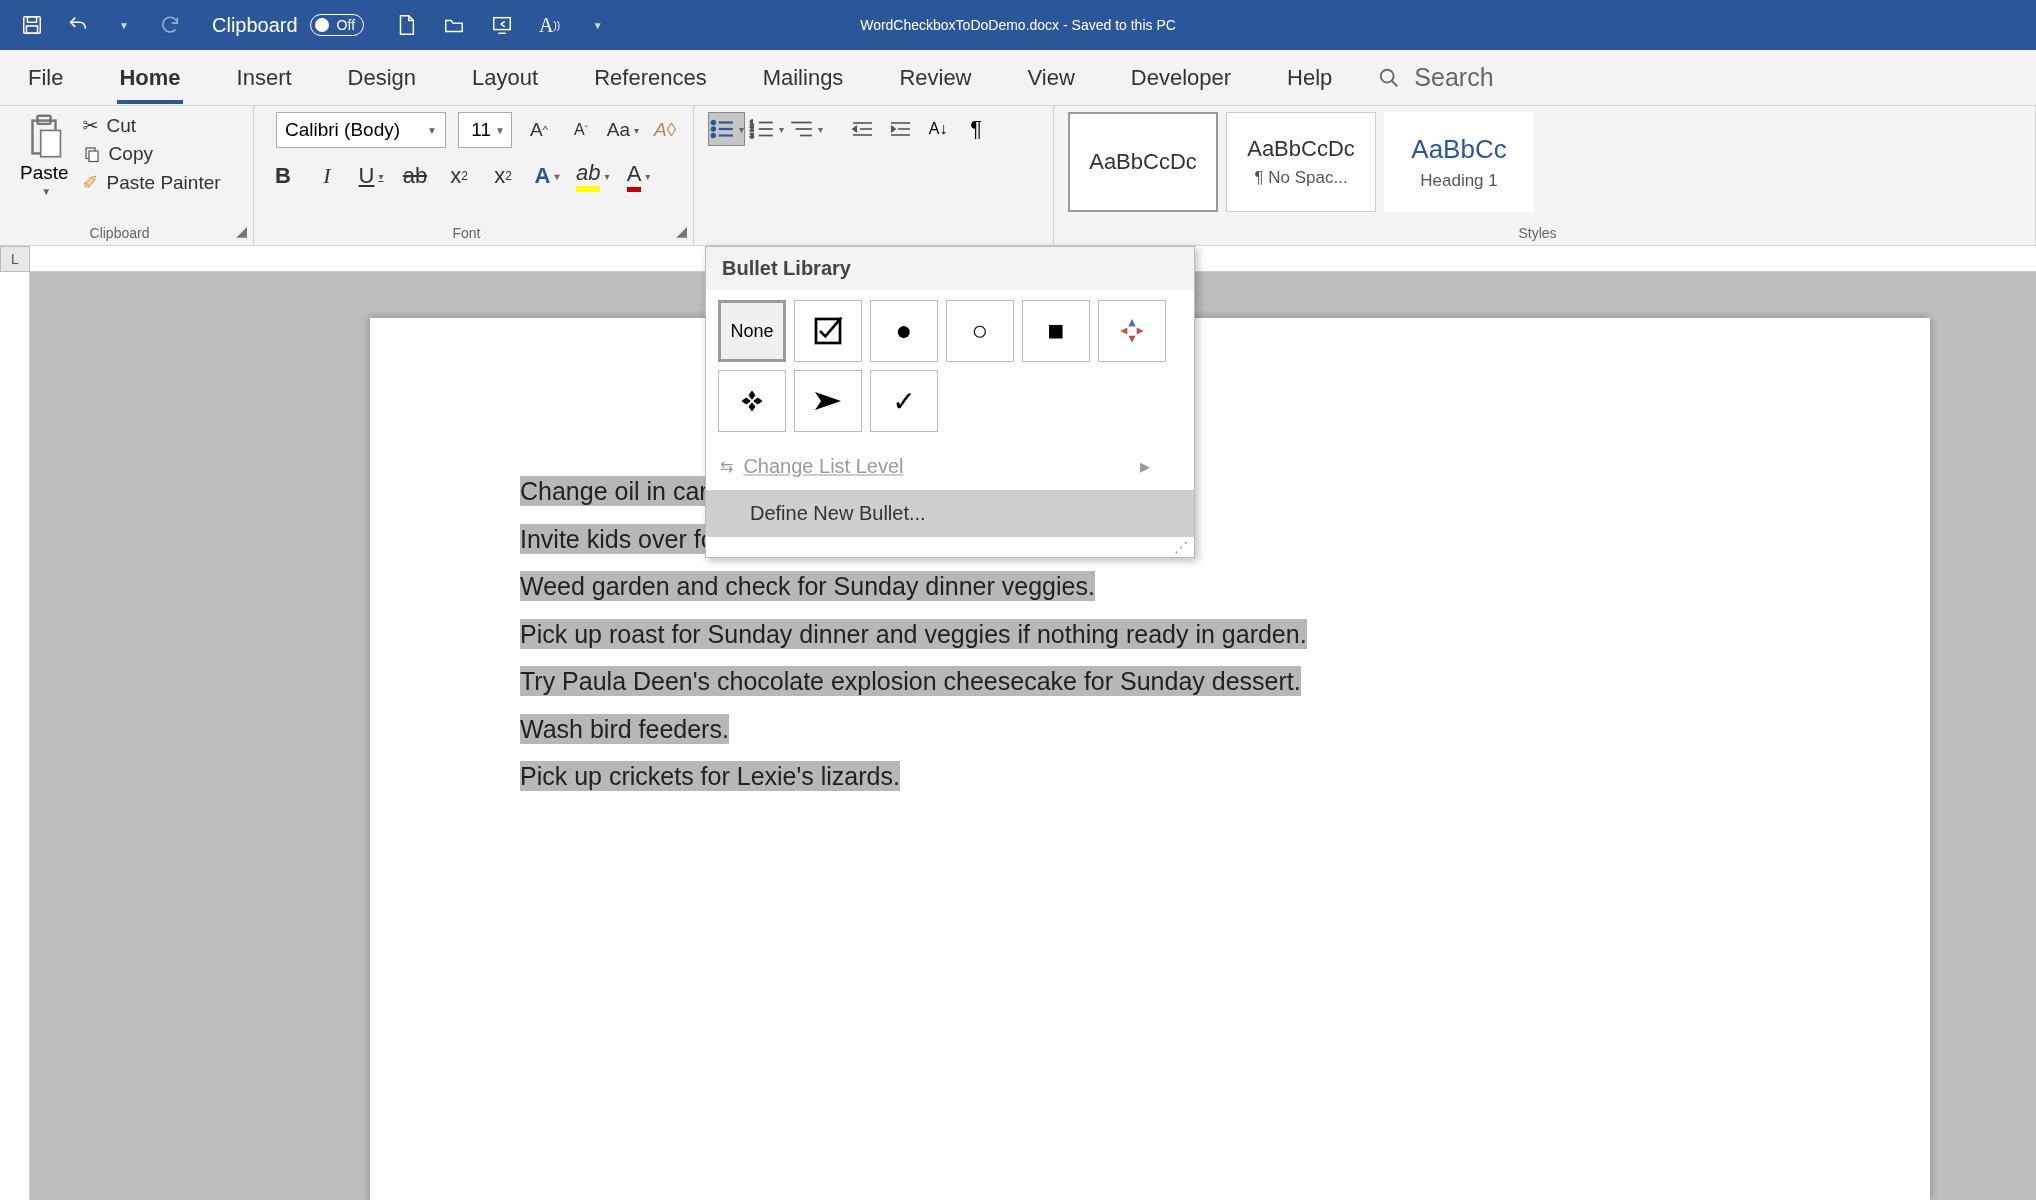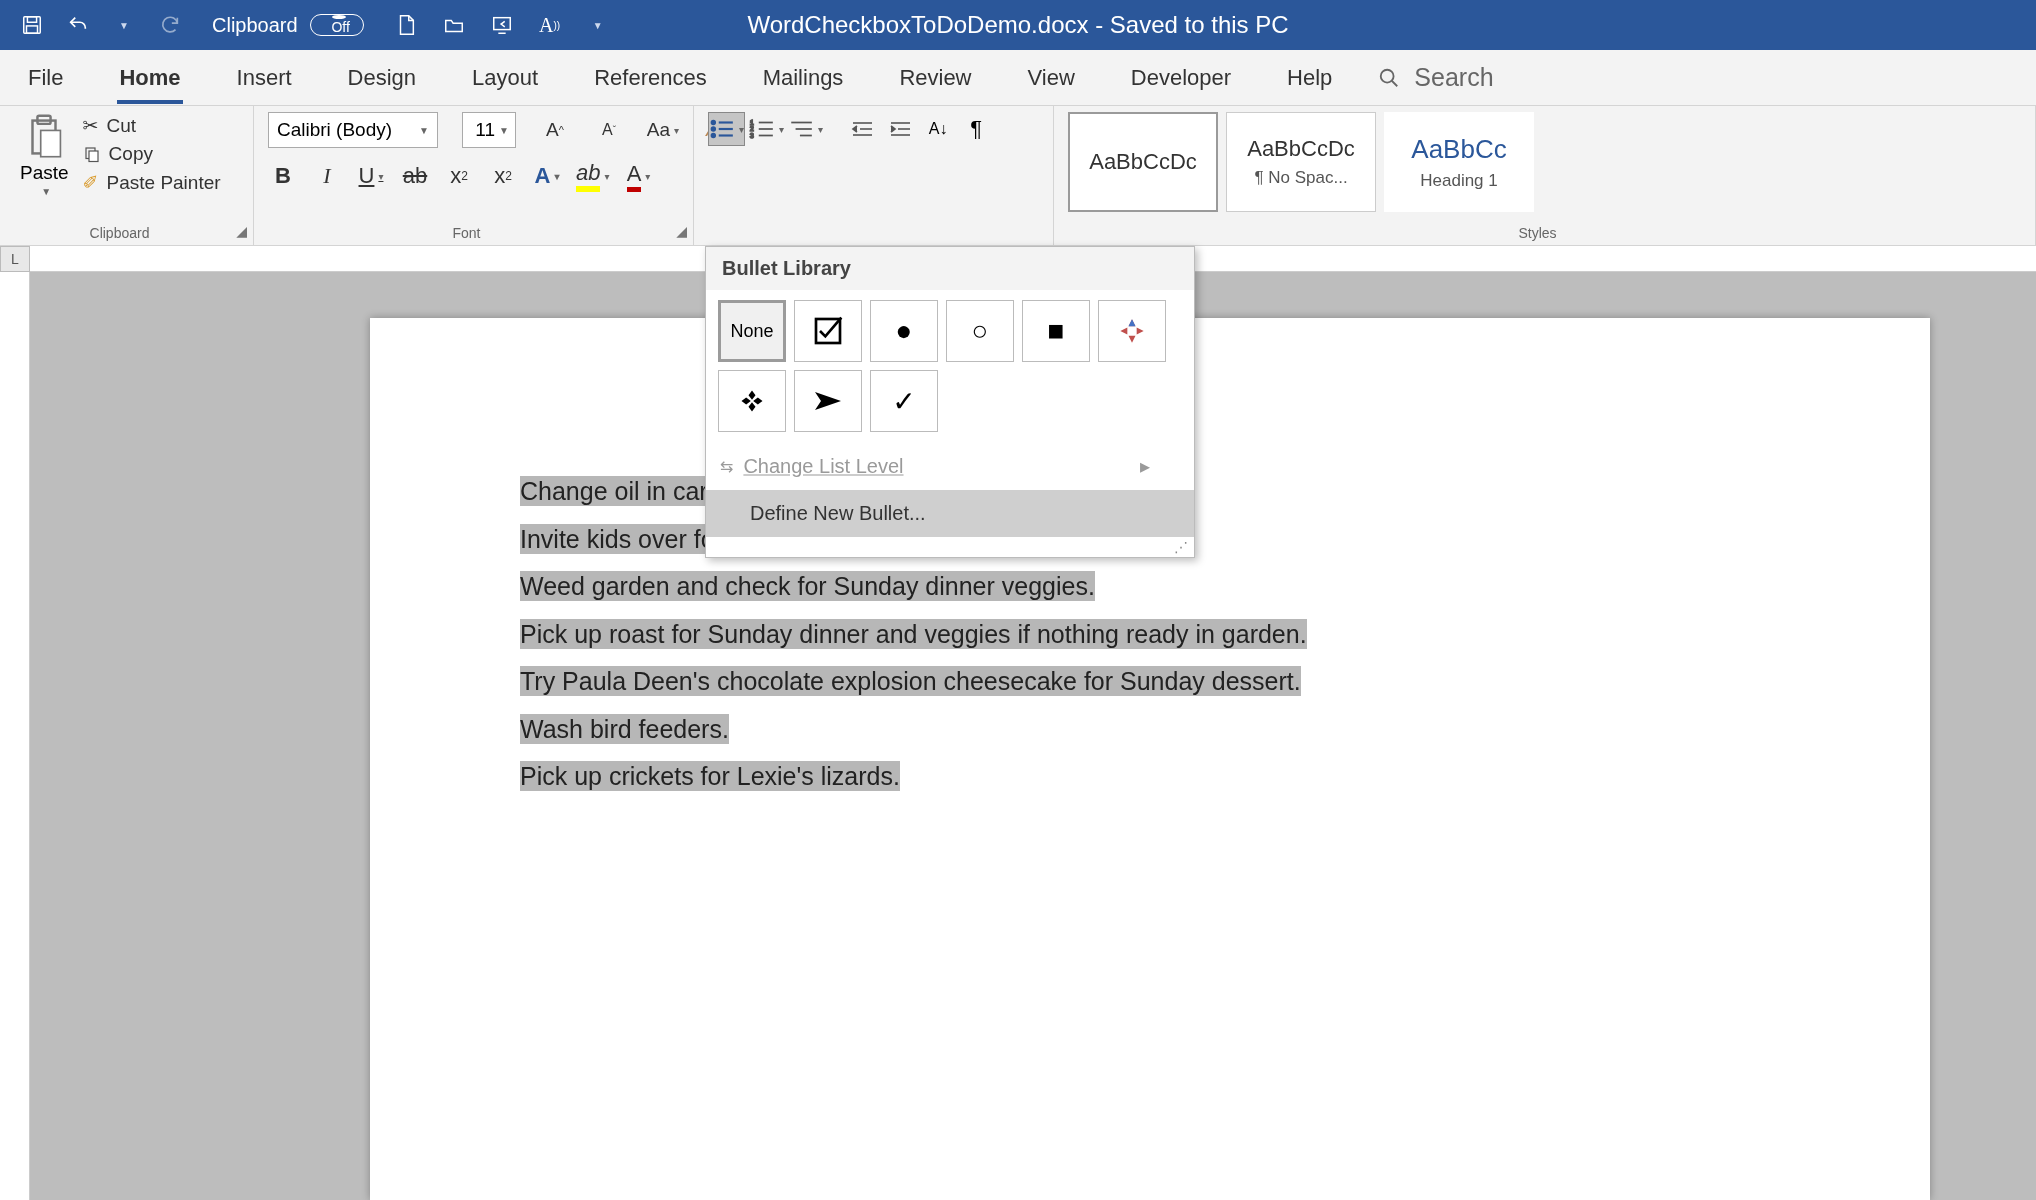--- a/index.html
+++ b/index.html
@@ -1,41 +1,41 @@
 <!DOCTYPE html>
 <html><head>
 <meta charset="utf-8">
 <style>
 * { margin:0; padding:0; box-sizing:border-box; font-family:"Segoe UI",Arial,sans-serif; }
 body { background:#fff; width:2036px; height:1200px; overflow:hidden; font-size:20px; }
 .titlebar { background:#2b579a; height:50px; display:flex; align-items:center; color:#fff; padding:0 20px; }
 .titlebar .qat { display:flex; align-items:center; gap:22px; }
 .qat-icon { width:24px; height:24px; display:flex; align-items:center; justify-content:center; cursor:pointer; }
 .autosave { display:flex; align-items:center; gap:12px; margin-left:30px; font-size:20px; }
-.toggle { width:54px; height:22px; border:1.5px solid #fff; border-radius:12px; position:relative; display:flex; align-items:center;flex-direction:column; }
+.toggle { width:54px; height:22px; border:1.5px solid #fff; border-radius:12px; position:relative; display:flex; align-items:center; }
 .toggle .knob { width:14px; height:14px; background:#fff; border-radius:50%; margin-left:4px; }
 .toggle .off { font-size:14px; color:#fff; margin-left:8px; }
 .qat2 { display:flex; align-items:center; gap:24px; margin-left:30px; }
-.doc-title { position:absolute; left:50%; transform:translateX(-50%); font-size:24px; white-space:nowrap; }
+.doc-title { position:absolute; left:50%; transform:translateX(-50%); font-size:14px; white-space:nowrap; }
 .ribbon-tabs { background:#f3f3f3; height:56px; display:flex; align-items:center; padding:0 18px; border-bottom:1px solid #d4d4d4; gap:36px; }
 .ribbon-tabs .tab { padding:0 10px; font-size:22px; color:#333; cursor:pointer; height:56px; display:flex; align-items:center; }
 .ribbon-tabs .tab.active { font-weight:600; position:relative; }
 .ribbon-tabs .tab.active::after { content:""; position:absolute; bottom:2px; left:8px; right:8px; height:4px; background:#2b579a; }
 .ribbon-tabs .search { display:flex; align-items:center; gap:14px; color:#666; font-size:25px; }
 .ribbon { background:#f3f3f3; height:140px; display:flex; border-bottom:1px solid #d4d4d4; }
 .group { border-right:1px solid #d4d4d4; padding:6px 14px 0 14px; display:flex; flex-direction:column; position:relative; }
 .group .label { position:absolute; bottom:4px; left:0; right:14px; text-align:center; color:#666; font-size:14px; }
 .group .launcher { position:absolute; bottom:6px; right:6px; font-size:14px; color:#777; }
 .clipboard-body { display:flex; gap:8px; }
 .paste { display:flex; flex-direction:column; align-items:center; gap:2px; padding:2px 6px; cursor:pointer; }
 .paste svg { width:40px; height:46px; }
 .clip-right { display:flex; flex-direction:column; gap:6px; margin-top:2px; }
 .clip-item { display:flex; align-items:center; gap:8px; font-size:19px; cursor:pointer; color:#333; }
 .font-body { display:flex; flex-direction:column; gap:10px; }
-.font-row1 { display:flex; align-items:center; gap:24px; }
+.font-row1 { display:flex; align-items:center; gap:12px;margin-left:8px; }
 .font-select { border:1px solid #aaa; background:#fff; height:36px; display:flex; align-items:center; padding:0 8px; font-size:19px; min-width:170px; justify-content:space-between; }
 .size-select { border:1px solid #aaa; background:#fff; height:36px; display:flex; align-items:center; padding:0 6px; font-size:19px; min-width:54px; justify-content:flex-end; }
 .btn-s { height:36px; min-width:30px; display:flex; align-items:center; justify-content:center; cursor:pointer; color:#333; font-size:19px; }
 .font-row2 { display:flex; align-items:center; gap:14px; }
 .font-row2 .btn-s { font-size:22px; }
 .para-body { display:flex; flex-direction:column; gap:10px; }
 .para-row { display:flex; align-items:center; gap:4px; }
 .pbtn { height:34px; min-width:34px; display:flex; align-items:center; justify-content:center; cursor:pointer; }
 .pbtn.sel { background:#c5c5c5; border:1px solid #888; }
 .styles-body { display:flex; gap:8px; }

